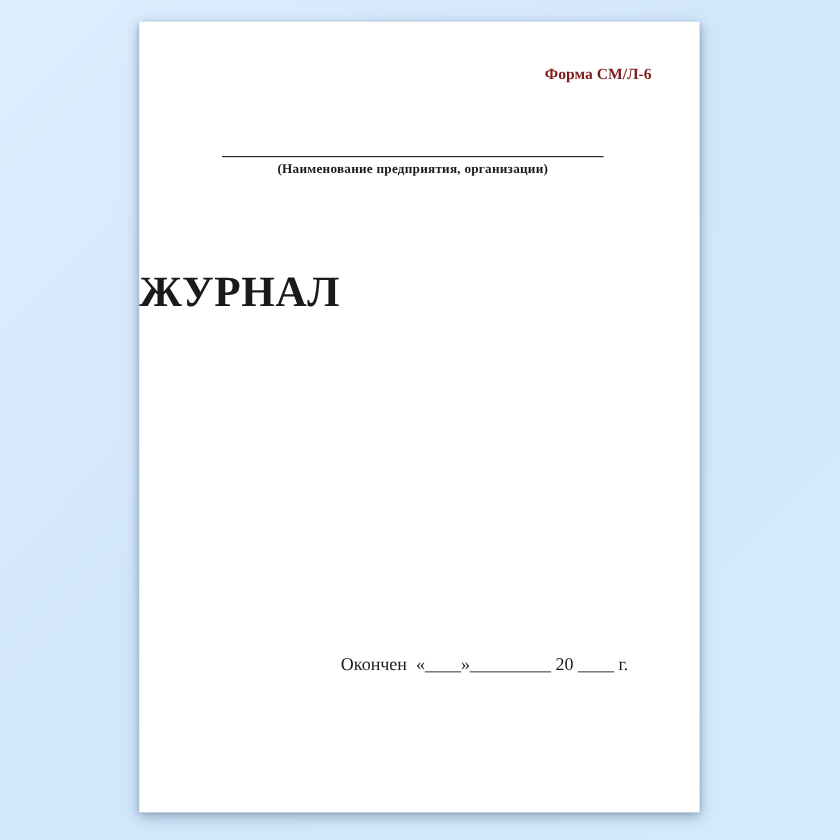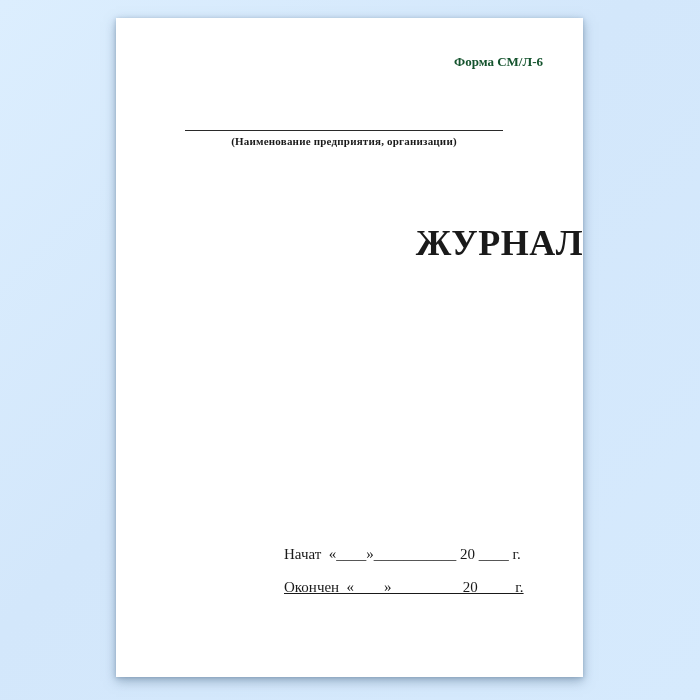--- a/index.html
+++ b/index.html
@@ -17,21 +17,21 @@
     height: 659px;
     background: #ffffff;
     box-shadow: 0 4px 11px rgba(96, 124, 152, 0.55), 0 1px 4px rgba(96, 124, 152, 0.4);
   }
   .form-code {
     position: absolute;
     top: 36px;
     right: 40px;
     font-size: 13px;
     font-weight: bold;
-    color: #14532d;
+    color: #7f1d1d;
     white-space: pre;
   }
   .org-block {
     position: absolute;
     top: 112px;
     left: 69px;
     width: 318px;
     border-top: 1.5px solid #2a2a2a;
     text-align: center;
   }
@@ -42,21 +42,21 @@
     font-weight: bold;
     color: #1a1a1a;
     letter-spacing: 0.2px;
     white-space: pre;
   }
   .title-block {
     position: absolute;
     top: 206px;
     left: 0;
     width: 100%;
-    text-align: right;
+    text-align: left;
     color: #1a1a1a;
   }
   .doc-title {
     font-size: 36px;
     font-weight: bold;
     line-height: 1.1;
     letter-spacing: 0.5px;
   }
   .doc-subtitle {
     font-size: 25px;
@@ -89,17 +89,16 @@
 
   <div class="org-block">
     <span class="org-caption">(Наименование предприятия, организации)</span>
   </div>
 
   <div class="title-block">
     <div class="doc-title">ЖУРНАЛ</div>
   </div>
 
   <div class="dates-block">
-    <div class="date-line">Начат  «____»___________ 20 ____ г.</div>
     <div class="date-line">Окончен  «____»_________ 20 ____ г.</div>
   </div>
 
 </div>
 
 </body></html>

